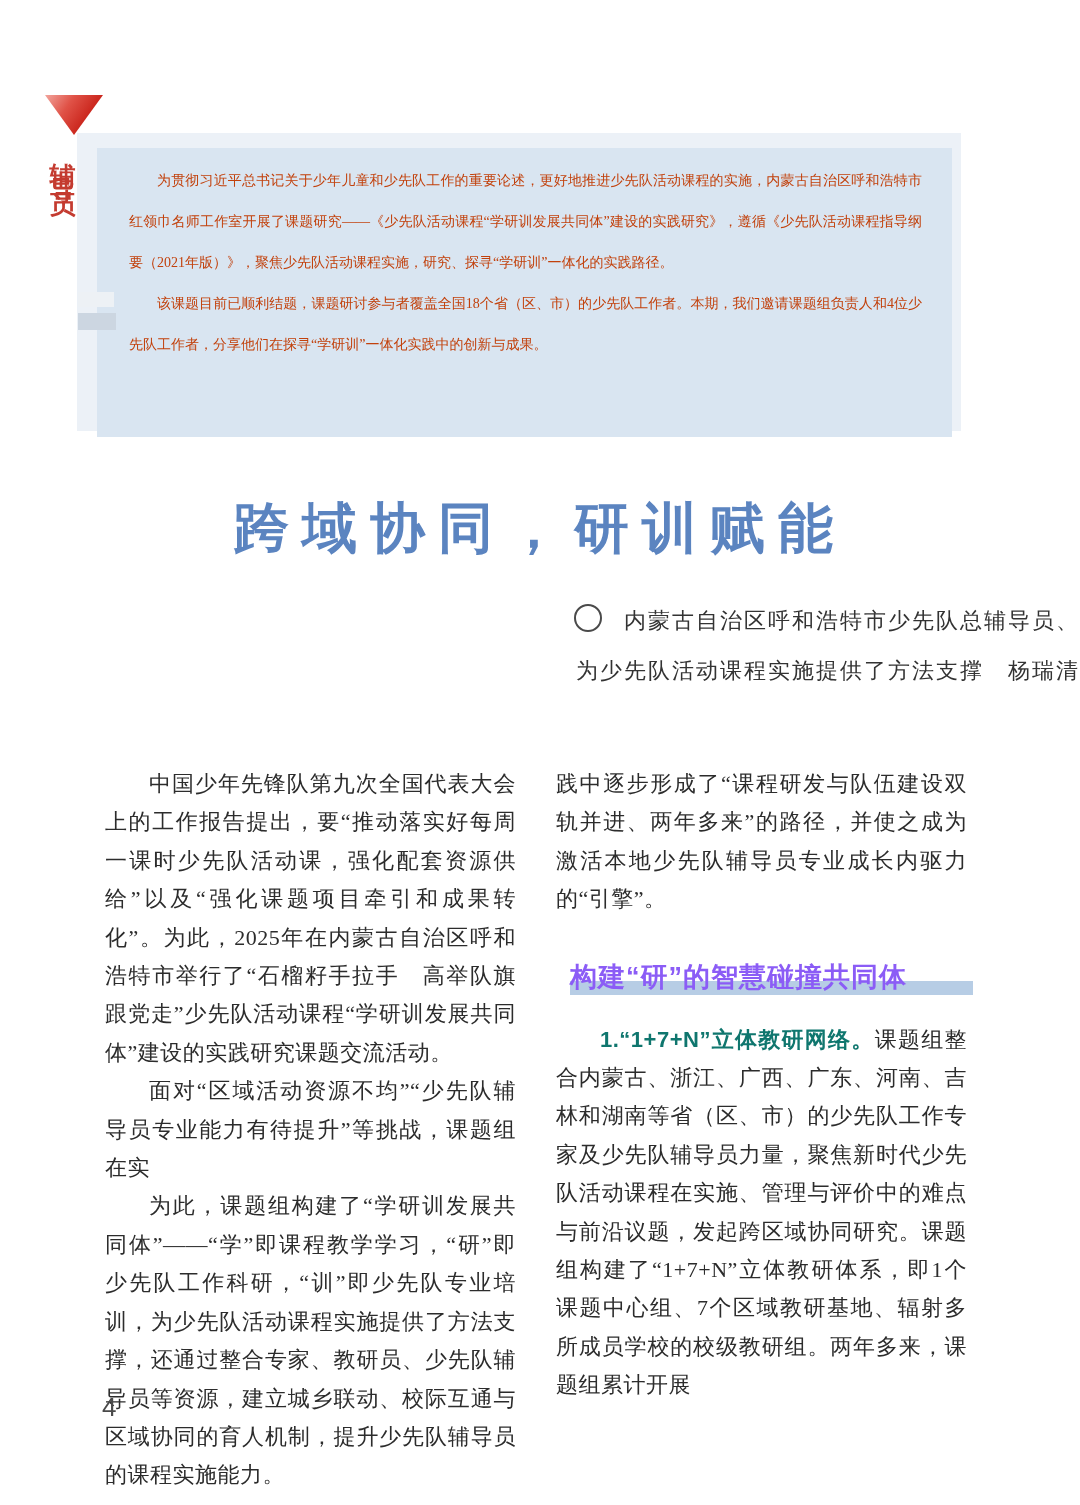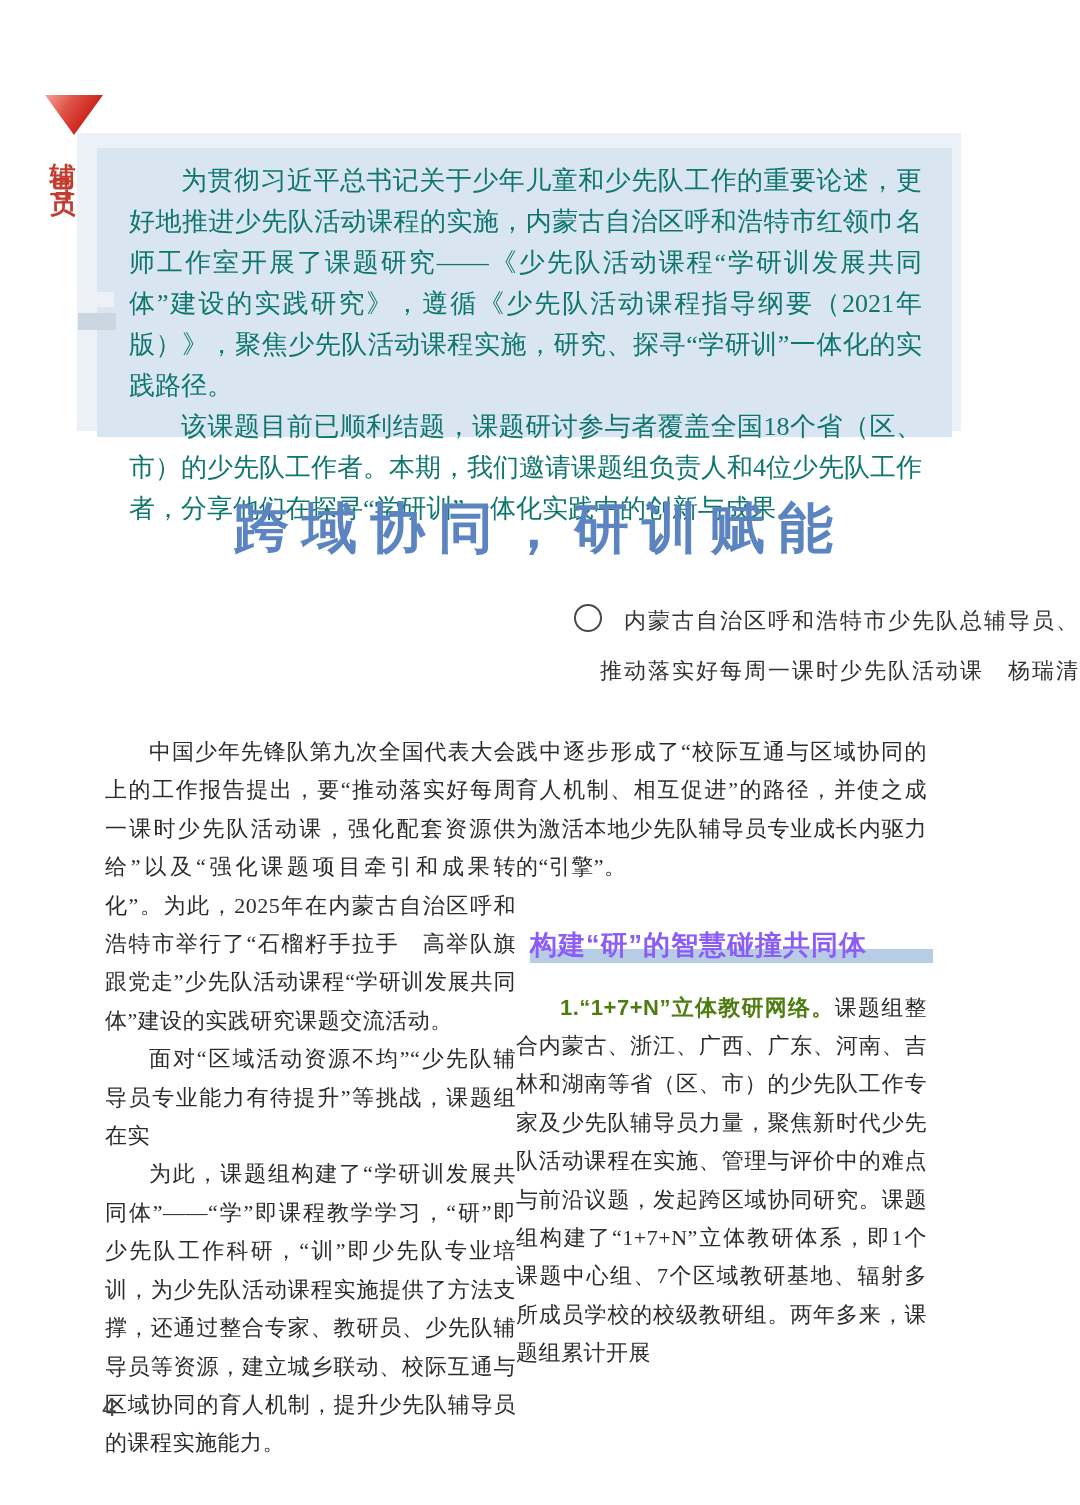--- a/index.html
+++ b/index.html
@@ -43,25 +43,25 @@
   .intro-box {
     position: absolute;
     left: 97px; top: 148px;
     width: 855px; height: 289px;
     background: #d9e5f1;
     box-sizing: border-box;
     padding: 12px 30px 10px 32px;
   }
   .intro-box p {
     margin: 0;
-    font-size: 26px;
+    font-size: 14px;
     line-height: 41px;
     text-indent: 2em;
     text-align: justify;
-    color: #0f766e;
+    color: #c2410c;
   }
   .deco-bar { position: absolute; }
   .bar1 { left: 78px; top: 292px; width: 36px; height: 15px; background: #edf1f5; }
   .bar2 { left: 78px; top: 313px; width: 38px; height: 17px; background: #ccd6e1; }
 
   
   .title {
     position: absolute;
     left: 0; top: 492px;
     width: 100%;
@@ -87,40 +87,41 @@
     width: 24px; height: 24px;
     border: 2px solid #4a4a4a;
     border-radius: 50%;
     margin-right: 22px;
     vertical-align: -4px;
   }
 
   
   .columns {
     position: absolute;
-    left: 105px; top: 733px;
+    left: 105px; top: 765px;
     width: 862px;
     display: flex;
+    gap: 40px;
   }
   .col { width: 411px; }
   .col p {
     margin: 0;
     font-size: 22px;
     line-height: 38.4px;
     text-align: justify;
     text-indent: 2em;
     letter-spacing: 0.5px;
     color: #2c2c2c;
   }
   .col p.noindent { text-indent: 0; }
   .lead-bold {
     font-weight: bold;
     font-family: "Liberation Sans", "DejaVu Sans", sans-serif;
     font-size: 22px;
-    color: #4d7c0f;
+    color: #0f766e;
   }
 
   
   .section-heading {
     position: relative;
     margin: 40px 0 26px 14px;
     font-family: "Liberation Sans", "DejaVu Sans", sans-serif;
     font-weight: 900;
     font-size: 27px;
     letter-spacing: 1px;
@@ -159,31 +160,31 @@
   </div>
   <div class="deco-bar bar1"></div>
   <div class="deco-bar bar2"></div>
 
   <h1 class="title">跨域协同，研训赋能</h1>
 
   <div class="byline">
     <div class="byline-line">
       <span class="ring"></span><span>内蒙古自治区呼和浩特市少先队总辅导员、</span>
     </div>
-    <div class="byline-line">推动落实好每周一课时少先队活动课　杨瑞清</div>
+    <div class="byline-line">为少先队活动课程实施提供了方法支撑　杨瑞清</div>
   </div>
 
   <div class="columns">
     <div class="col">
       <p>中国少年先锋队第九次全国代表大会上的工作报告提出，要“推动落实好每周一课时少先队活动课，强化配套资源供给”以及“强化课题项目牵引和成果转化”。为此，2025年在内蒙古自治区呼和浩特市举行了“石榴籽手拉手　高举队旗跟党走”少先队活动课程“学研训发展共同体”建设的实践研究课题交流活动。</p>
       <p>面对“区域活动资源不均”“少先队辅导员专业能力有待提升”等挑战，课题组在实</p>
       <p>为此，课题组构建了“学研训发展共同体”——“学”即课程教学学习，“研”即少先队工作科研，“训”即少先队专业培训，为少先队活动课程实施提供了方法支撑，还通过整合专家、教研员、少先队辅导员等资源，建立城乡联动、校际互通与区域协同的育人机制，提升少先队辅导员的课程实施能力。</p>
     </div>
     <div class="col">
-      <p class="noindent">践中逐步形成了“校际互通与区域协同的育人机制、相互促进”的路径，并使之成为激活本地少先队辅导员专业成长内驱力的“引擎”。</p>
+      <p class="noindent">践中逐步形成了“课程研发与队伍建设双轨并进、两年多来”的路径，并使之成为激活本地少先队辅导员专业成长内驱力的“引擎”。</p>
       <h2 class="section-heading">
         <span class="heading-highlight"></span>
         <span class="heading-text">构建“研”的智慧碰撞共同体</span>
       </h2>
       <p><span class="lead-bold">1.“1+7+N”立体教研网络。</span><span>课题组整合内蒙古、浙江、广西、广东、河南、吉林和湖南等省（区、市）的少先队工作专家及少先队辅导员力量，聚焦新时代少先队活动课程在实施、管理与评价中的难点与前沿议题，发起跨区域协同研究。课题组构建了“1+7+N”立体教研体系，即1个课题中心组、7个区域教研基地、辐射多所成员学校的校级教研组。两年多来，课题组累计开展</span></p>
     </div>
   </div>
 
   <div class="page-number">4</div>
 

